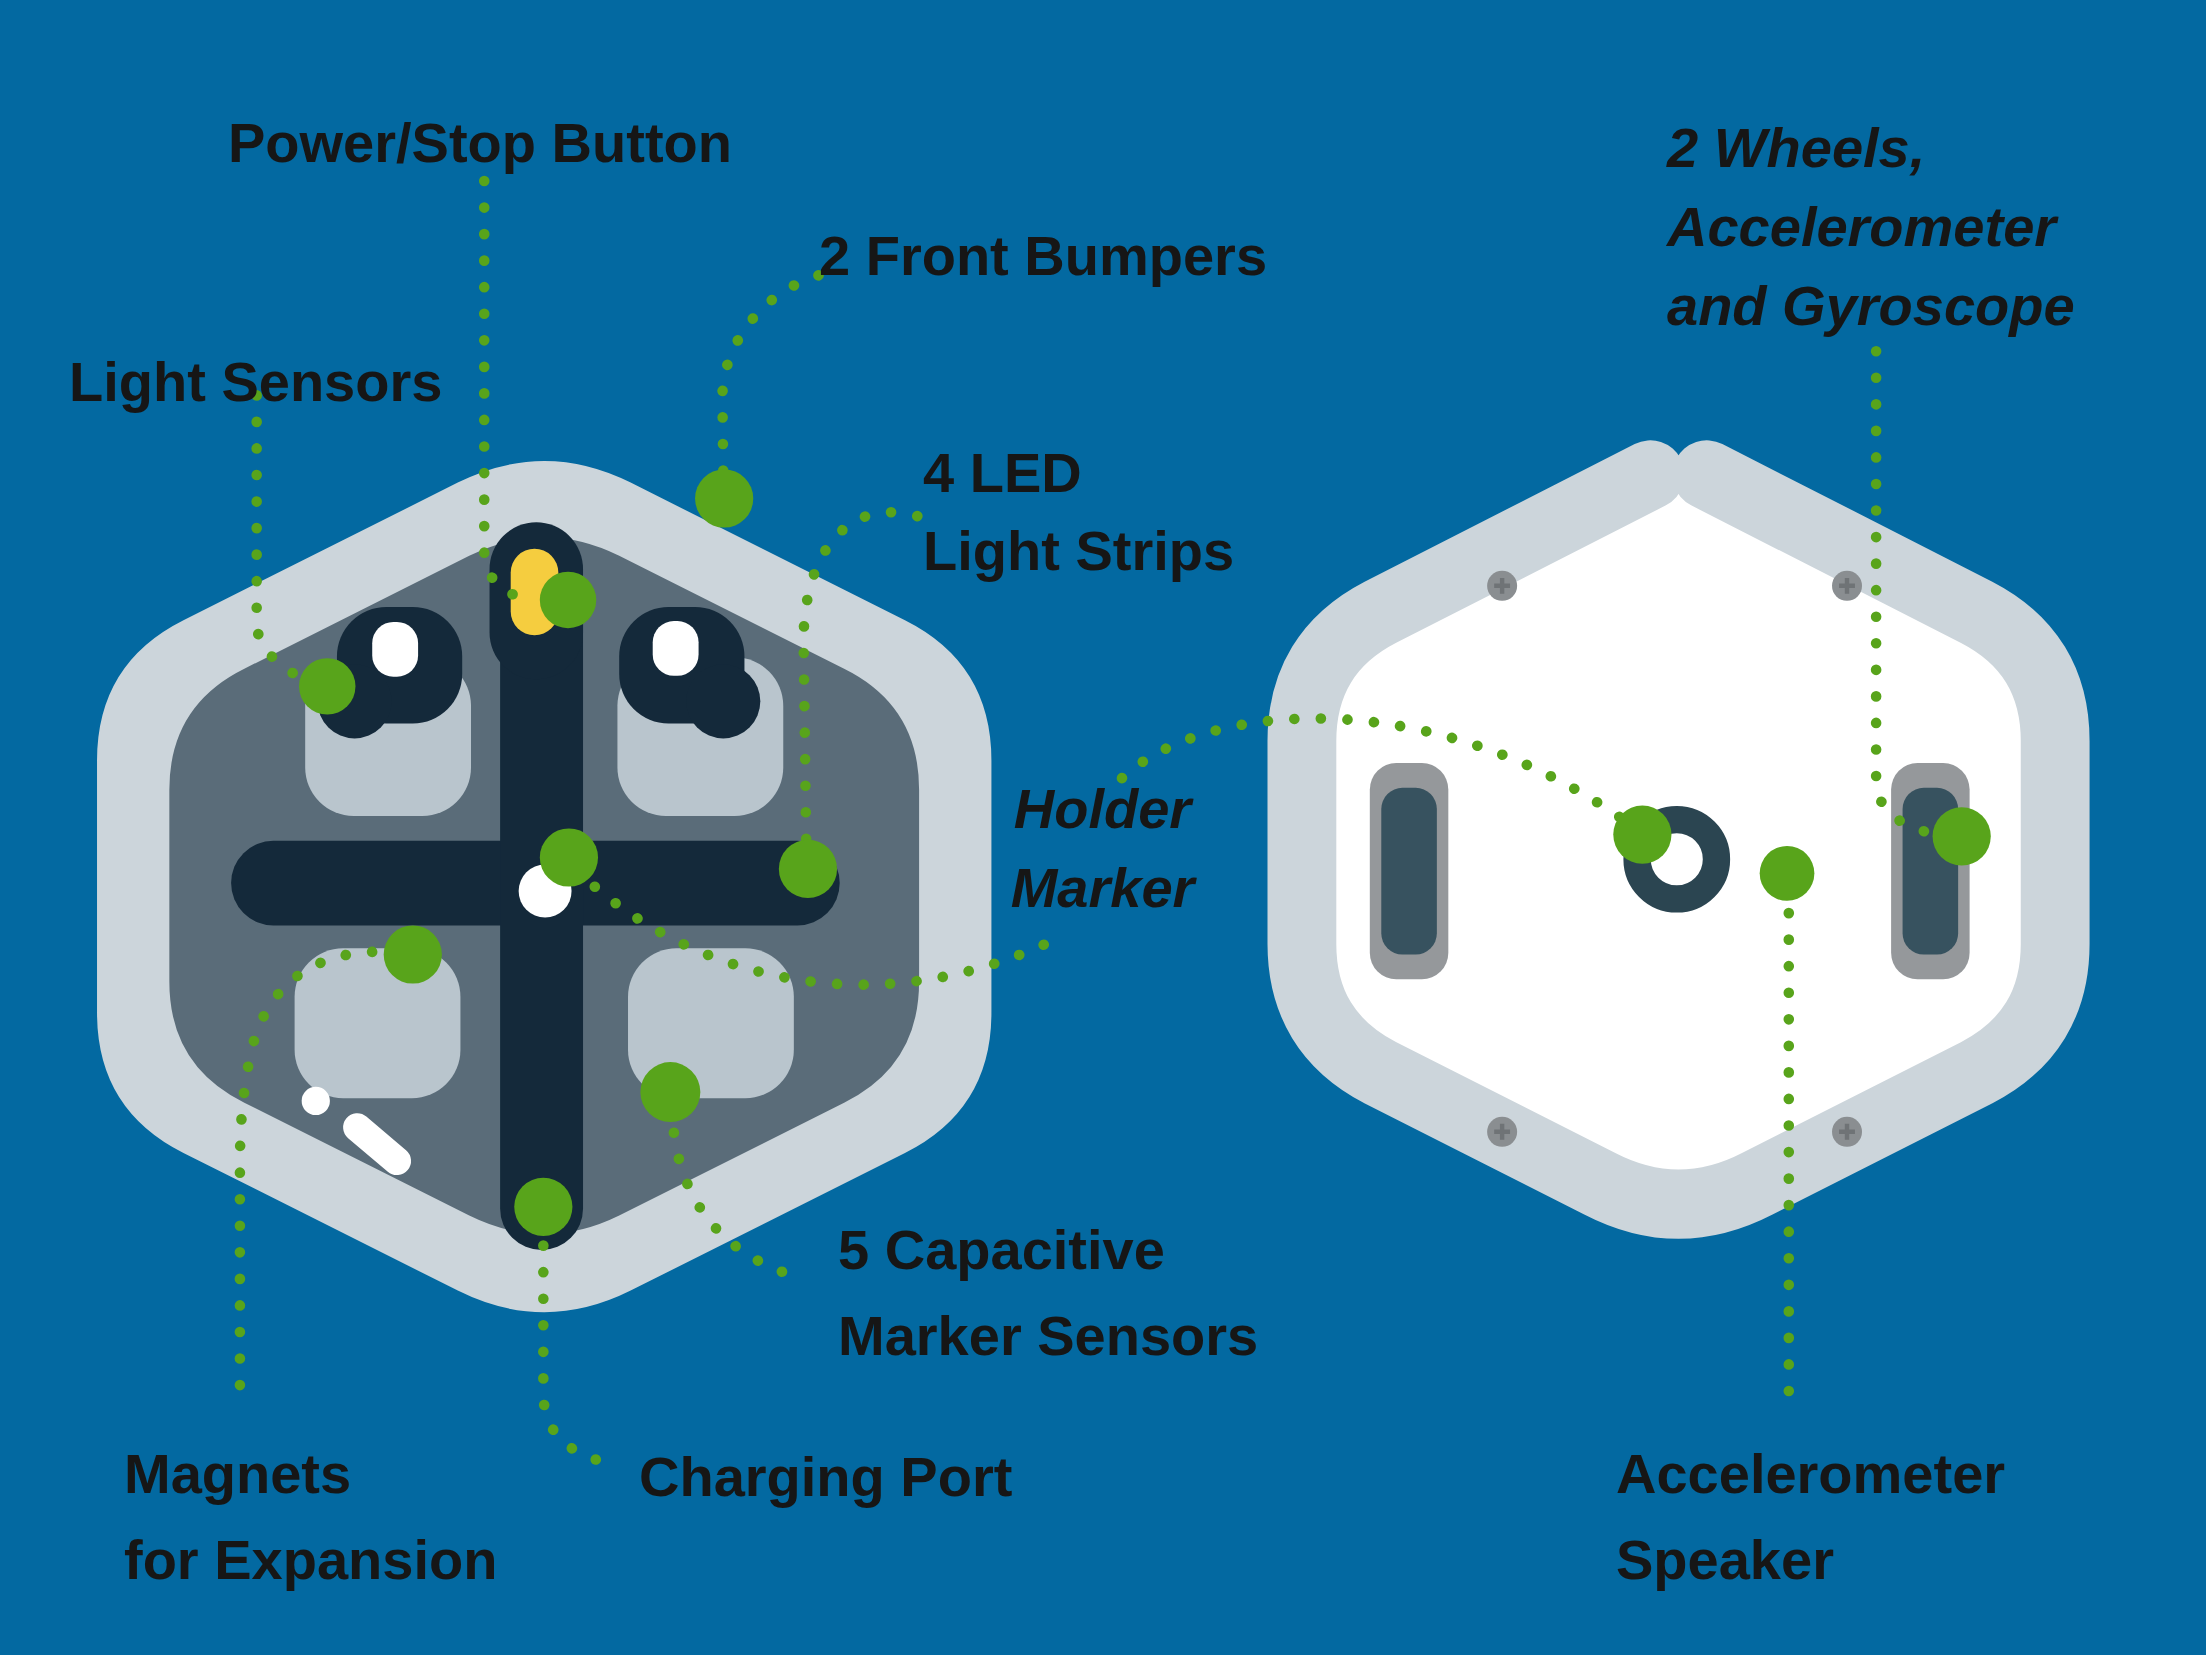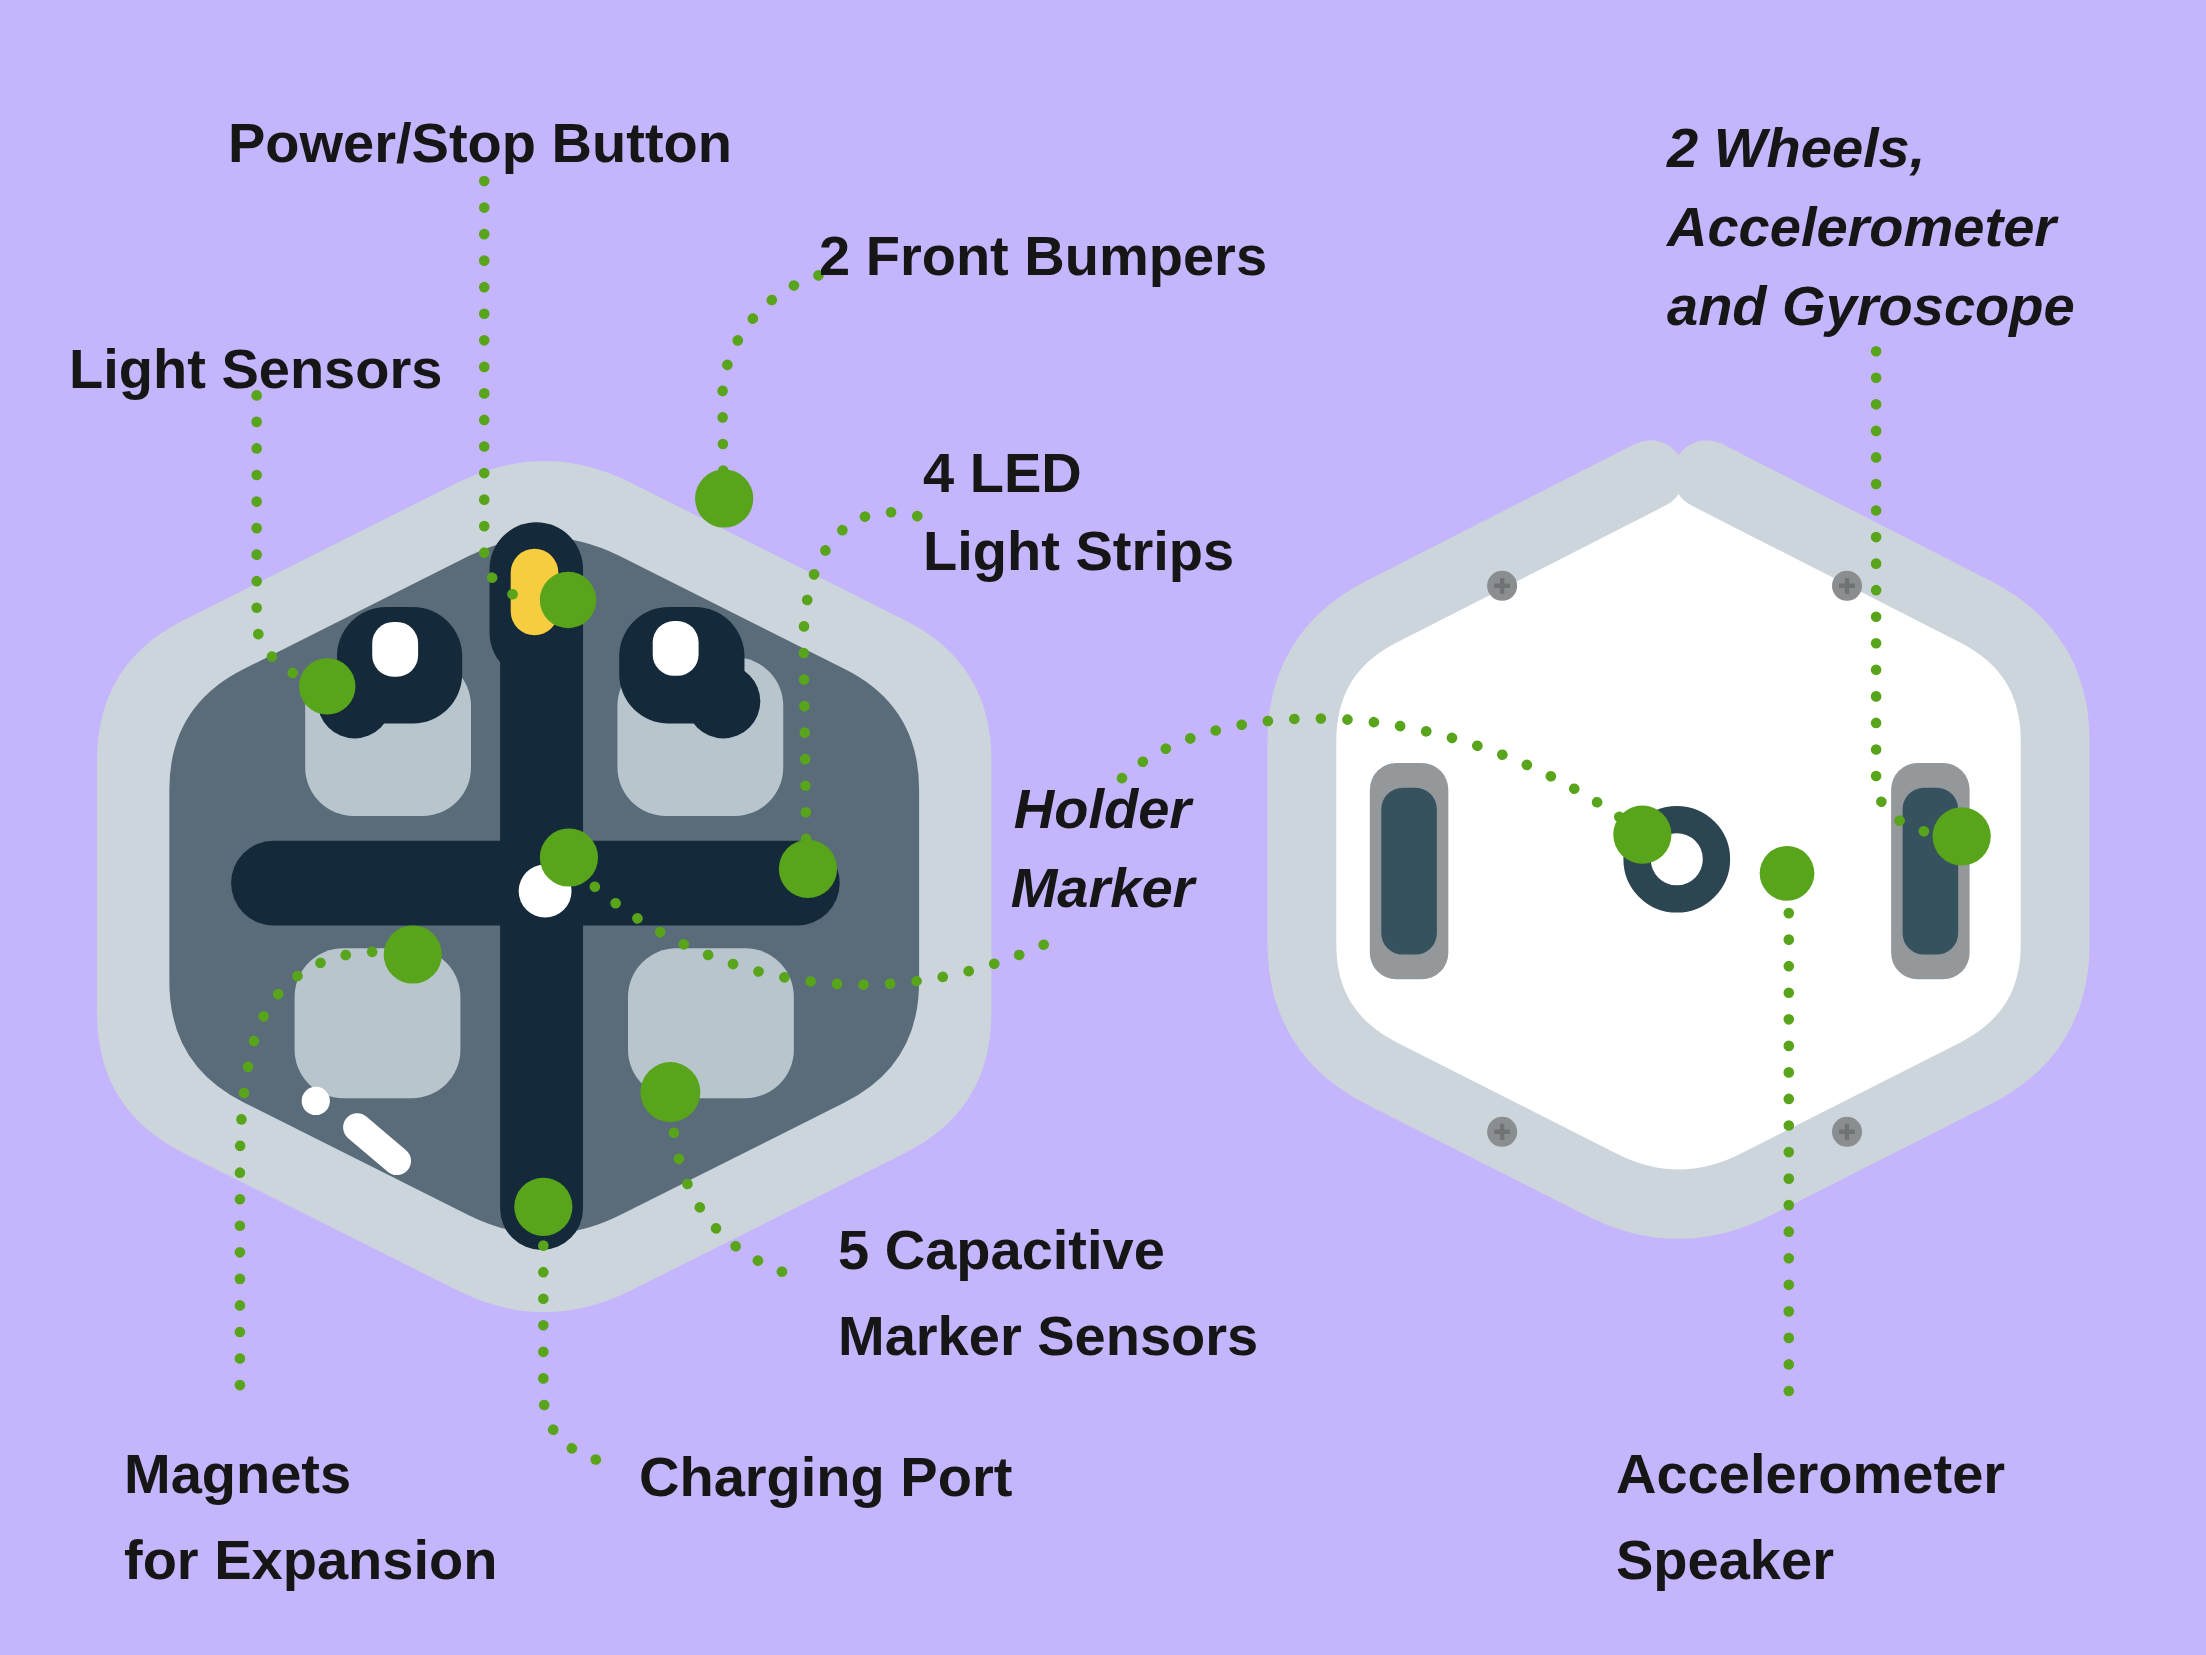--- a/index.html
+++ b/index.html
@@ -1,21 +1,21 @@
 <!DOCTYPE html>
 <html style="--shell: #ccd5db; --slate: #5a6c79; --navy: #14293a; --panel: #b9c5cd; --yellow: #f5cd3f; --green: #58a41b; --metal: #95989b; --wheel: #37525f; --donut: #2b4551; --screw: #8a8e91; --text: #161616;font-size:14px"><head>
 <meta charset="utf-8">
 <style>
   html,body{margin:0;padding:0;background:#ffffff;}
   :root{
     --shell:#ccd5db; --slate:#5a6c79; --navy:#14293a; --panel:#b9c5cd;
     --yellow:#f5cd3f; --green:#58a41b; --metal:#95989b; --wheel:#37525f;
     --donut:#2b4551; --screw:#8a8e91; --screwline:#6f7376; --text:#161616;
   }
-  #stage{position:relative;width:2206px;height:1655px;background:#c4b5fd;overflow:hidden;
+  #stage{position:relative;width:2206px;height:1655px;background:#0369a1;overflow:hidden;
          font-family:"Liberation Sans", sans-serif;}
   #art{position:absolute;left:0;top:0;}
   .label{position:absolute;color:var(--text);font-weight:bold;font-size:56px;
          line-height:81px;white-space:nowrap;letter-spacing:0px;}
   .label.center{text-align:center;}
   .lh88 div{line-height:78px;} .lh90 div{line-height:79px;font-style:italic;}
   .lh97 div{line-height:86px;} .lh98 div{line-height:86px;}
   
   .shell{fill:var(--shell);} .slate{fill:var(--slate);} .navy{fill:var(--navy);}
   .panel{fill:var(--panel);} .whiteF{fill:#ffffff;} .yellowF{fill:var(--yellow);}
@@ -131,21 +131,21 @@
       <circle class="dot" cx="1862" cy="946" r="33"></circle>
       <circle class="dot" cx="2026" cy="990" r="31"></circle>
       <circle class="dot" cx="2224" cy="948" r="33"></circle>
     </g>
   </svg>
 
   <div class="label" style="left:228px;top:102px">Power/Stop Button</div>
 
   <div class="label" style="left:819px;top:215px">2 Front Bumpers</div>
 
-  <div class="label" style="left:69px;top:328px">Light Sensors</div>
+  <div class="label" style="left:69px;top:341px">Light Sensors</div>
 
   <div class="label lh88" style="left:923px;top:434px">
     <div>4 LED</div>
     <div>Light Strips</div>
   </div>
 
   <div class="label lh90" style="left:1667px;top:108px">
     <div>2 Wheels,</div>
     <div>Accelerometer</div>
     <div>and Gyroscope</div>

